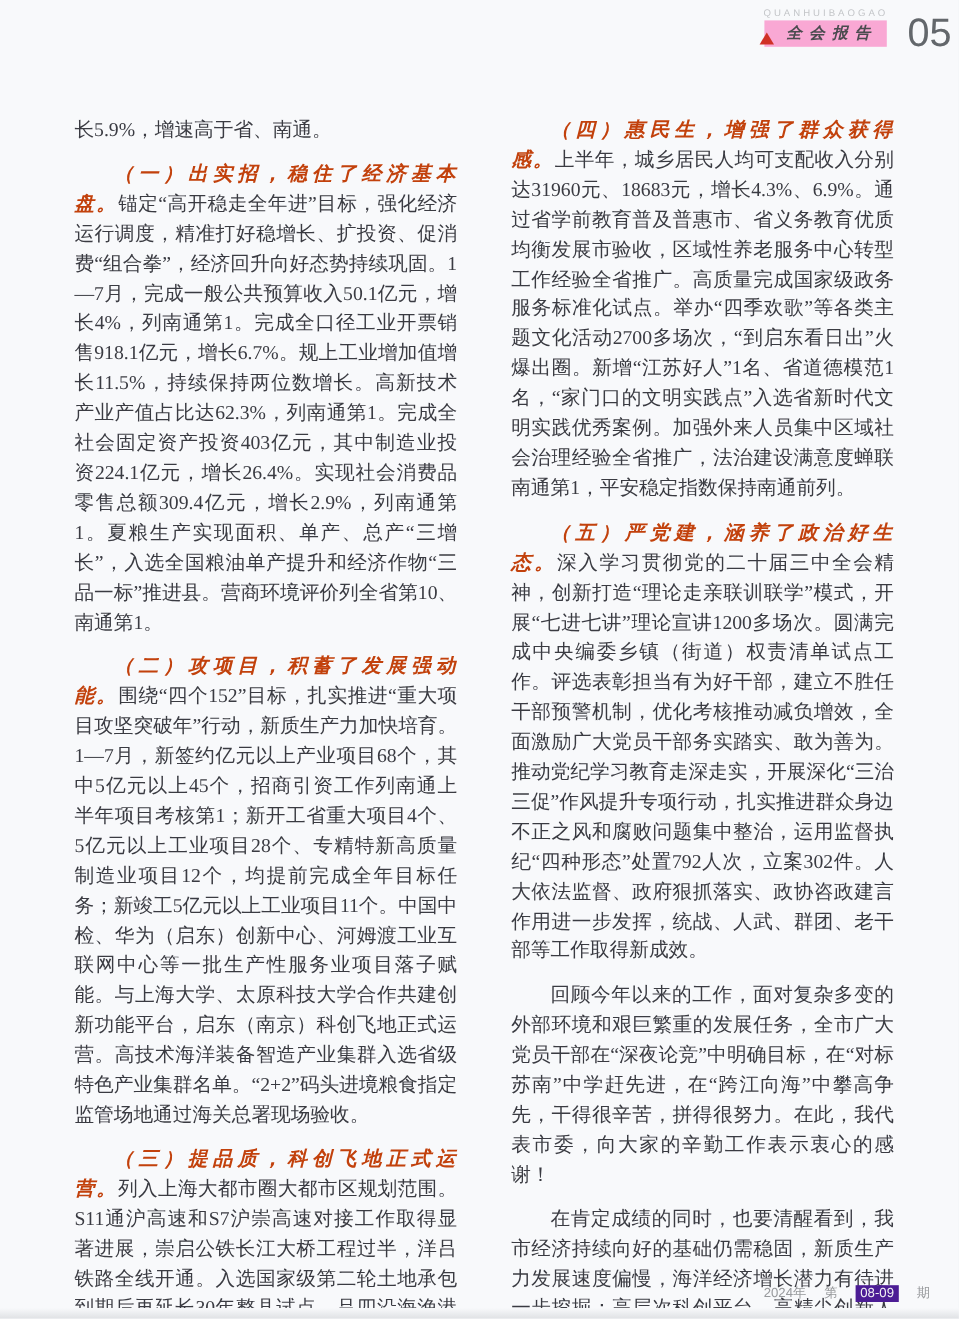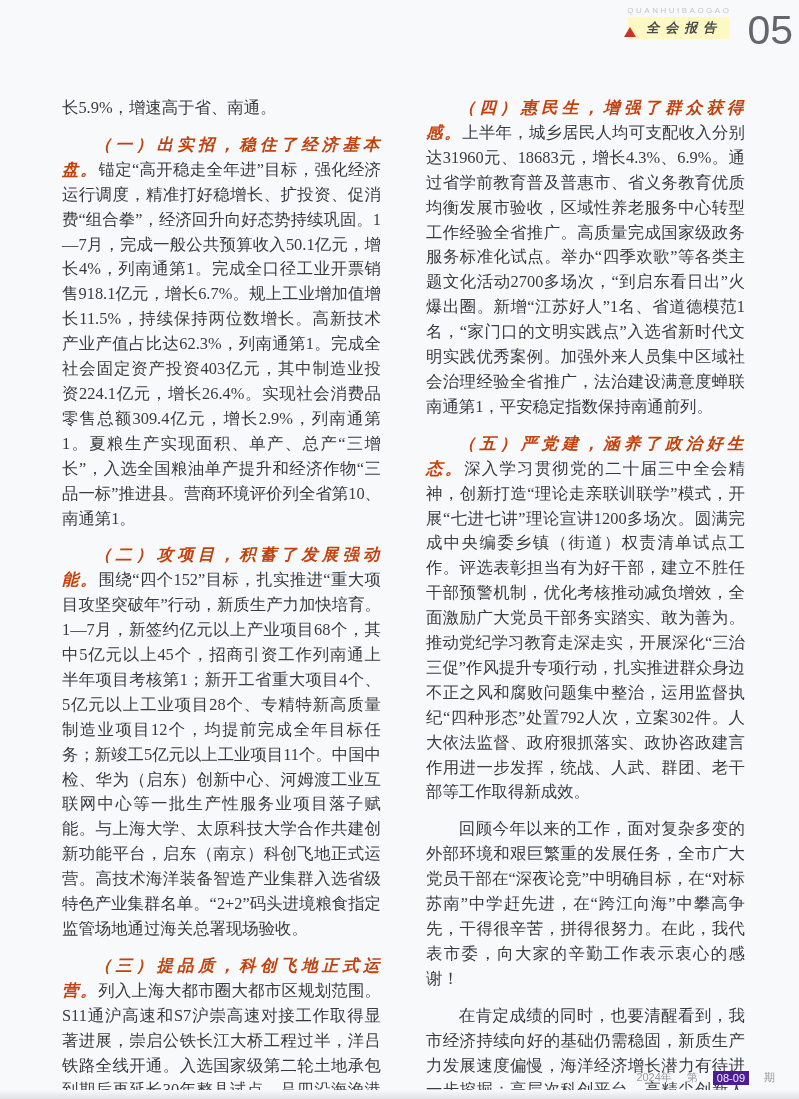--- a/index.html
+++ b/index.html
@@ -20,26 +20,26 @@
     font-family:"Liberation Sans",sans-serif; font-size:8px; letter-spacing:2.5px;
     color:#c3c5c8; margin-bottom:2px; white-space:nowrap;
   }
   .label-row { position:relative; display:inline-block; }
   .red-tri {
     position:absolute; left:-4px; bottom:2px; width:0; height:0;
     border-left:6px solid transparent; border-right:6px solid transparent;
     border-bottom:10px solid #d03126;
   }
   .label-box {
-    display:inline-block; background:#fef9c3; color:#4a4b4f;
+    display:inline-block; background:#f9a8d4; color:#4a4b4f;
     font-size:13px; font-weight:bold; font-style:italic; letter-spacing:6px;
     padding:3px 8px 3px 18px; line-height:1.2;
   }
   .page-num {
-    font-family:"Liberation Sans",sans-serif; font-size:41px; line-height:1;
+    font-family:"Liberation Sans",sans-serif; font-size:33px; line-height:1;
     color:#63676b; margin-top:4px;
   }
   
   .columns {
     position:absolute; top:84px; left:50px; display:flex; gap:21px;
   }
   .col {
     width:343px; font-size:16.4px; line-height:24.9px; color:#3a3b42;
     text-align:justify;
   }

